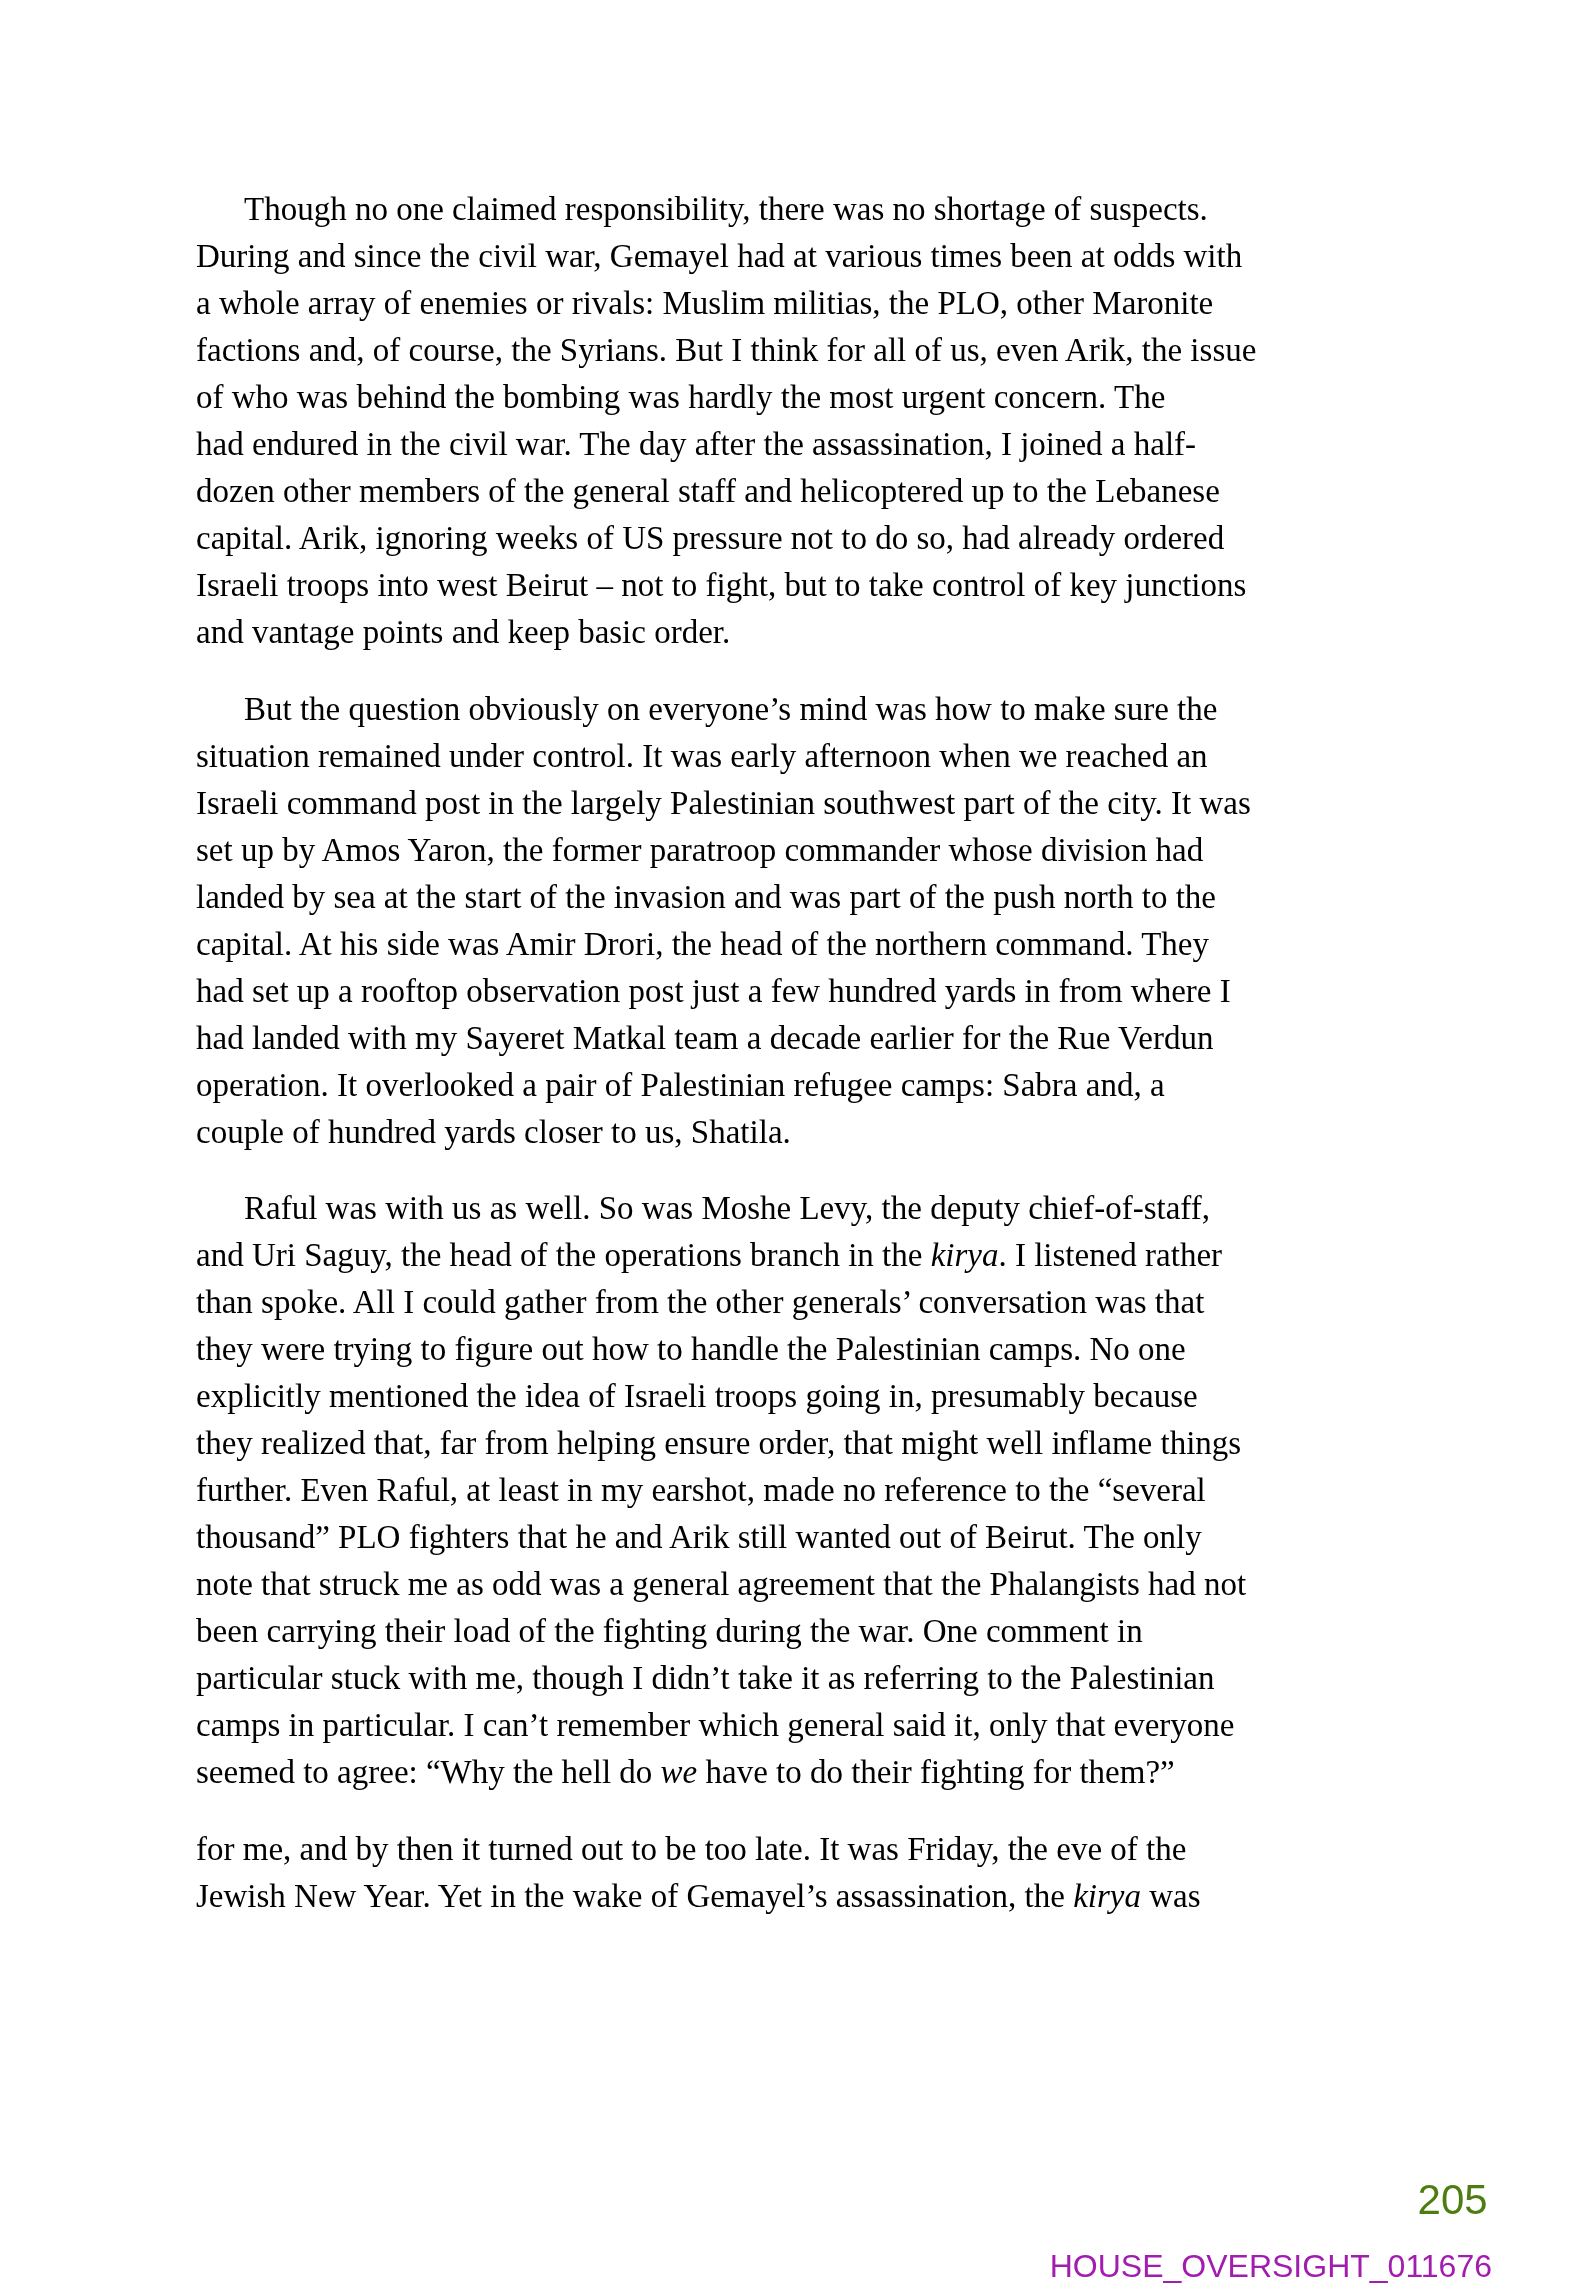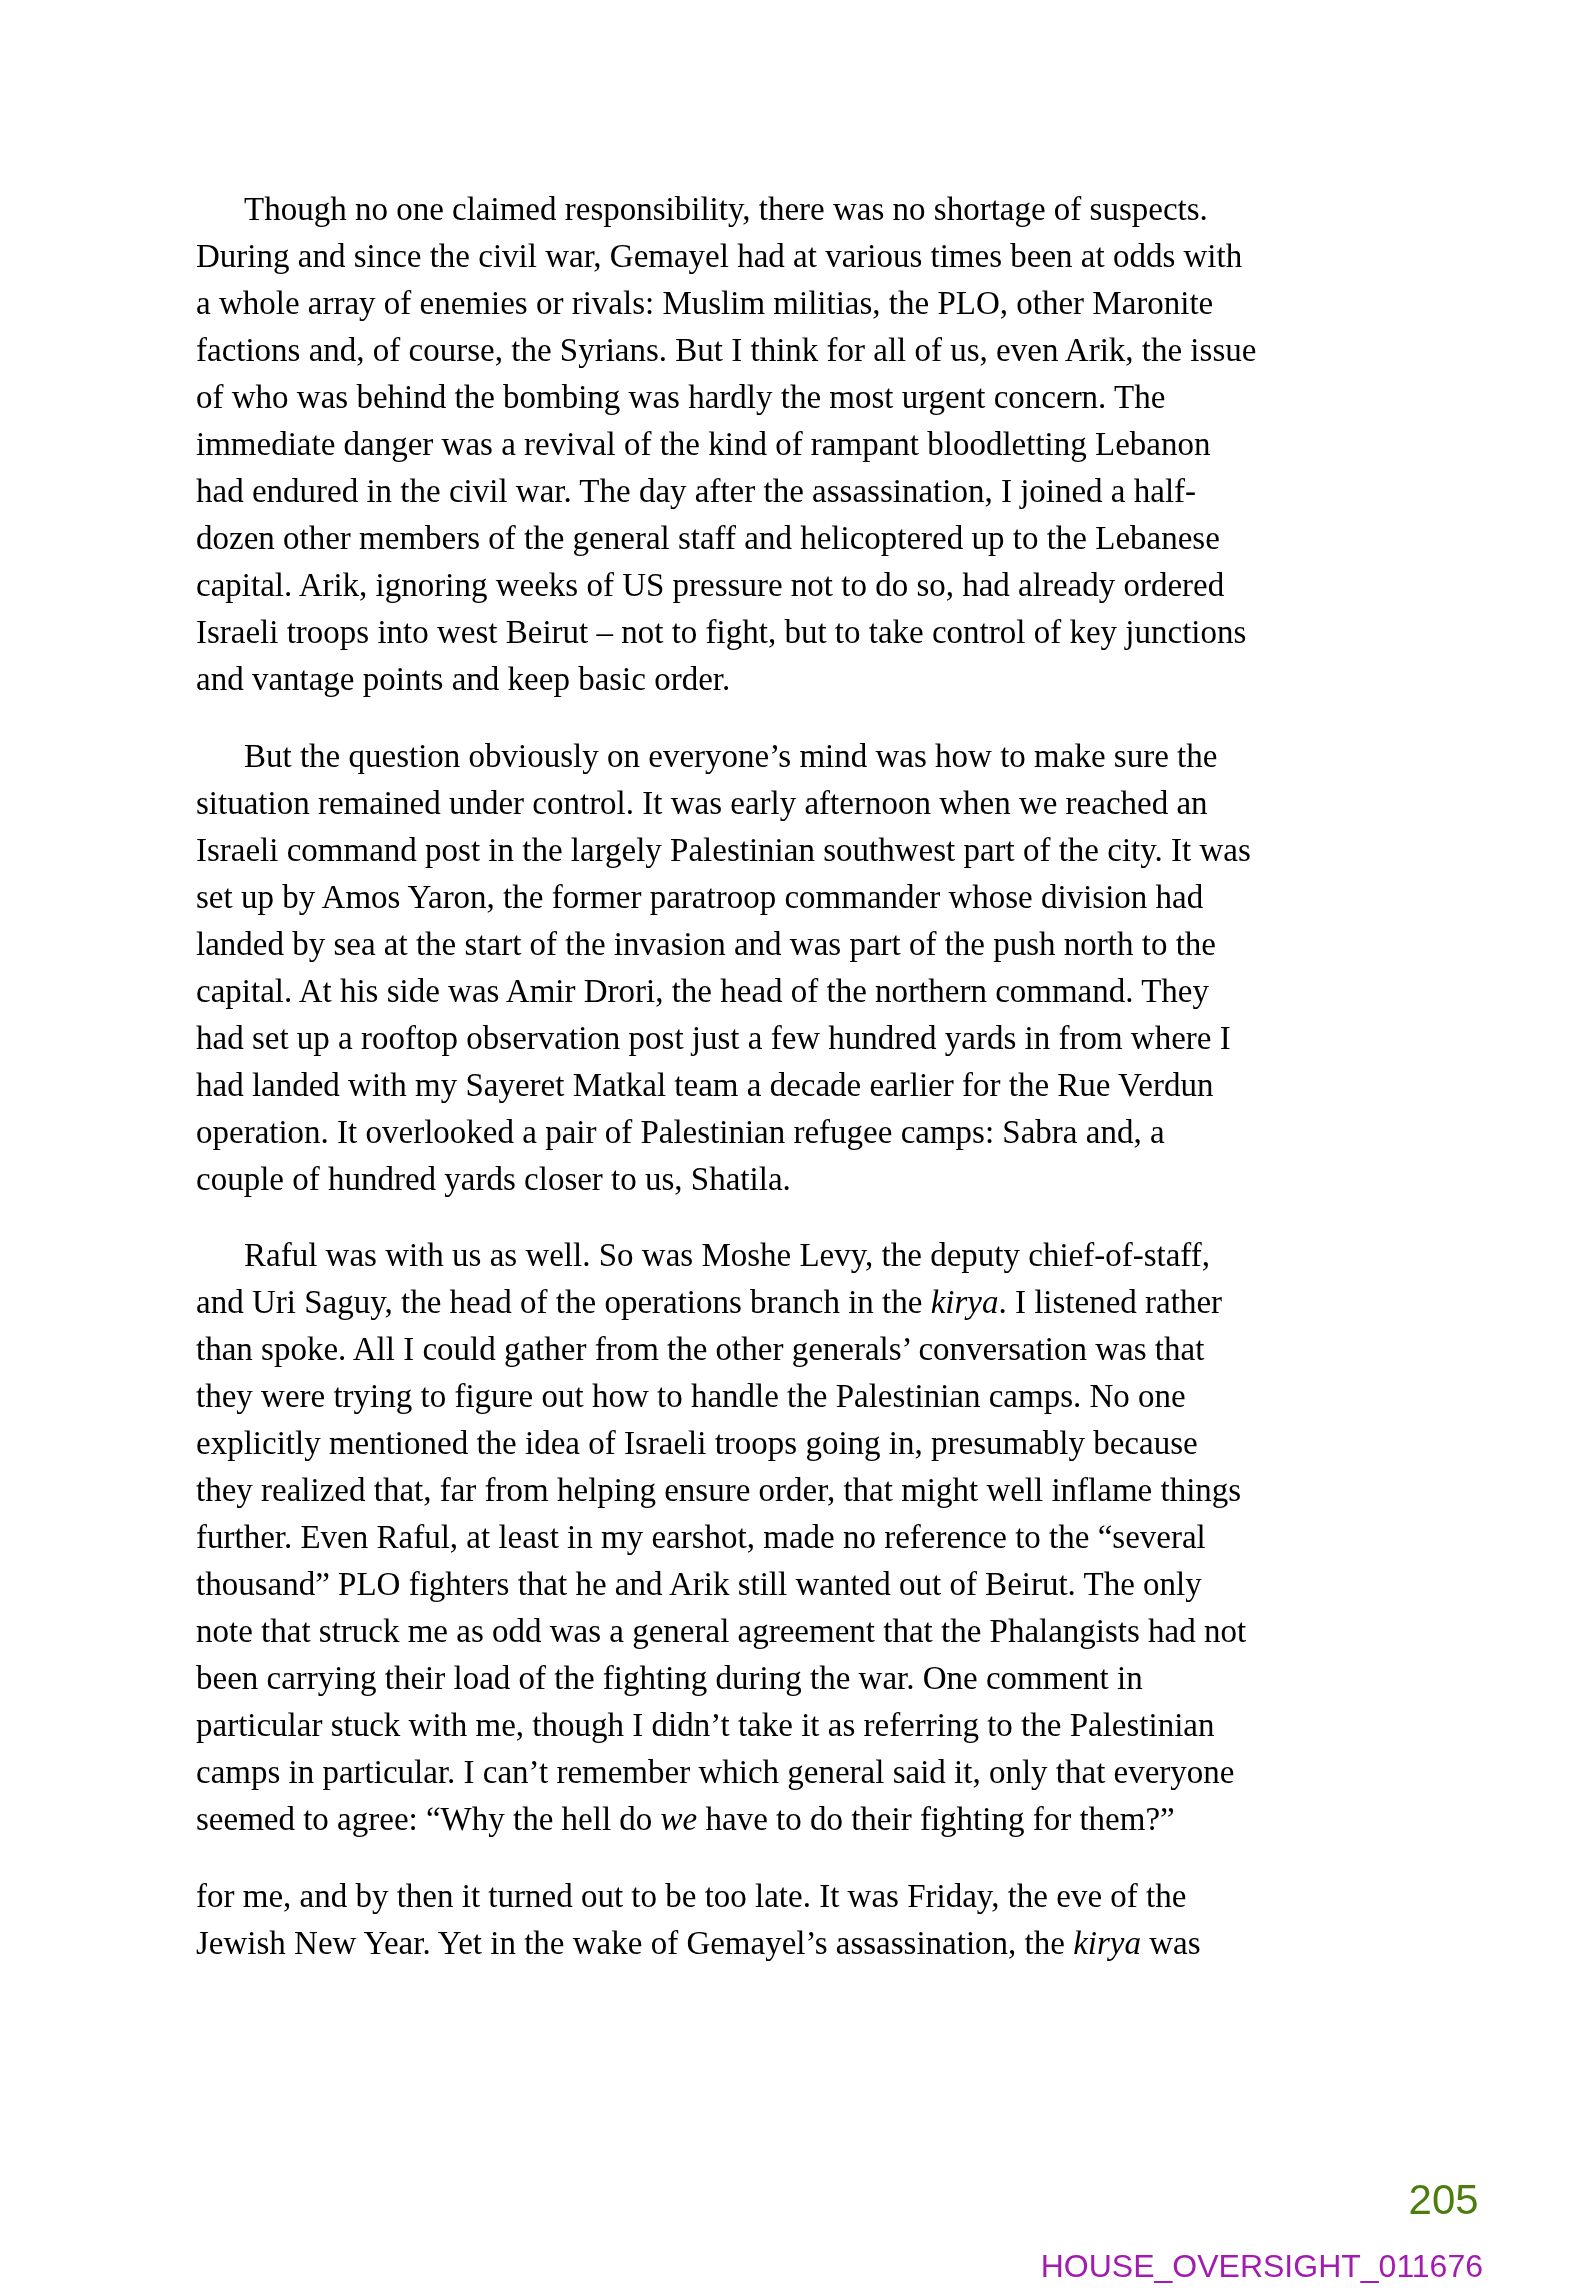--- a/index.html
+++ b/index.html
@@ -6,20 +6,21 @@
     margin: 0;
     padding: 0;
     background: #ffffff;
   }
   .page {
     position: relative;
     width: 1494px;
     height: 2295px;
     background: #ffffff;
     overflow: hidden;
+    padding-left: 9px;
   }
   .body-text {
     position: absolute;
     left: 196px;
     top: 186px;
     width: 1188px;
     font-family: "Liberation Serif", "DejaVu Serif", serif;
     font-size: 33px;
     line-height: 47px;
     color: #000000;
@@ -60,21 +61,20 @@
 <body>
 
 <div class="page">
   <div class="body-text">
       <div class="paragraph">
         <div class="line indent">Though no one claimed responsibility, there was no shortage of suspects.</div>
         <div class="line">During and since the civil war, Gemayel had at various times been at odds with</div>
         <div class="line">a whole array of enemies or rivals: Muslim militias, the PLO, other Maronite</div>
         <div class="line">factions and, of course, the Syrians. But I think for all of us, even Arik, the issue</div>
         <div class="line">of who was behind the bombing was hardly the most urgent concern. The</div>
-        <div class="line">immediate danger was a revival of the kind of rampant bloodletting Lebanon</div>
         <div class="line">had endured in the civil war. The day after the assassination, I joined a half-</div>
         <div class="line">dozen other members of the general staff and helicoptered up to the Lebanese</div>
         <div class="line">capital. Arik, ignoring weeks of US pressure not to do so, had already ordered</div>
         <div class="line">Israeli troops into west Beirut – not to fight, but to take control of key junctions</div>
         <div class="line">and vantage points and keep basic order.</div>
       </div>
       <div class="paragraph">
         <div class="line indent">But the question obviously on everyone’s mind was how to make sure the</div>
         <div class="line">situation remained under control. It was early afternoon when we reached an</div>
         <div class="line">Israeli command post in the largely Palestinian southwest part of the city. It was</div>

